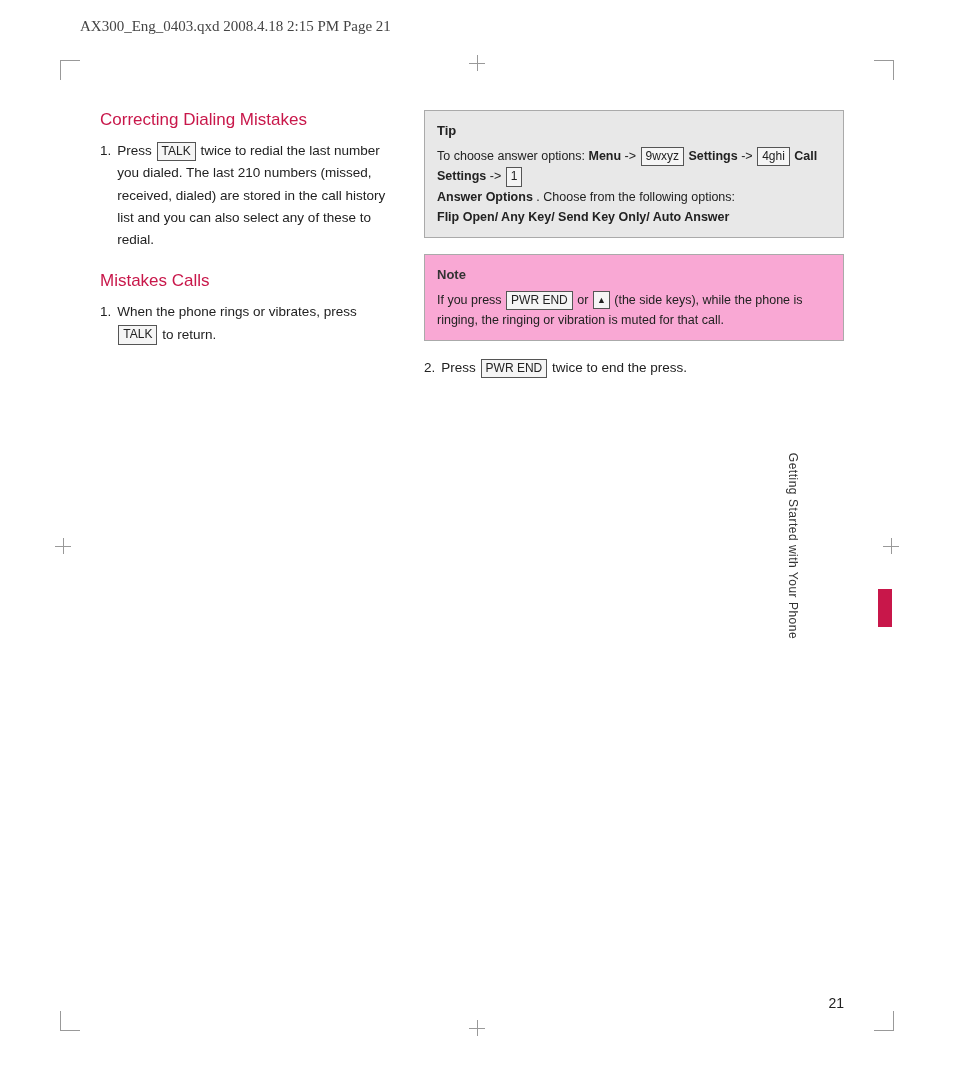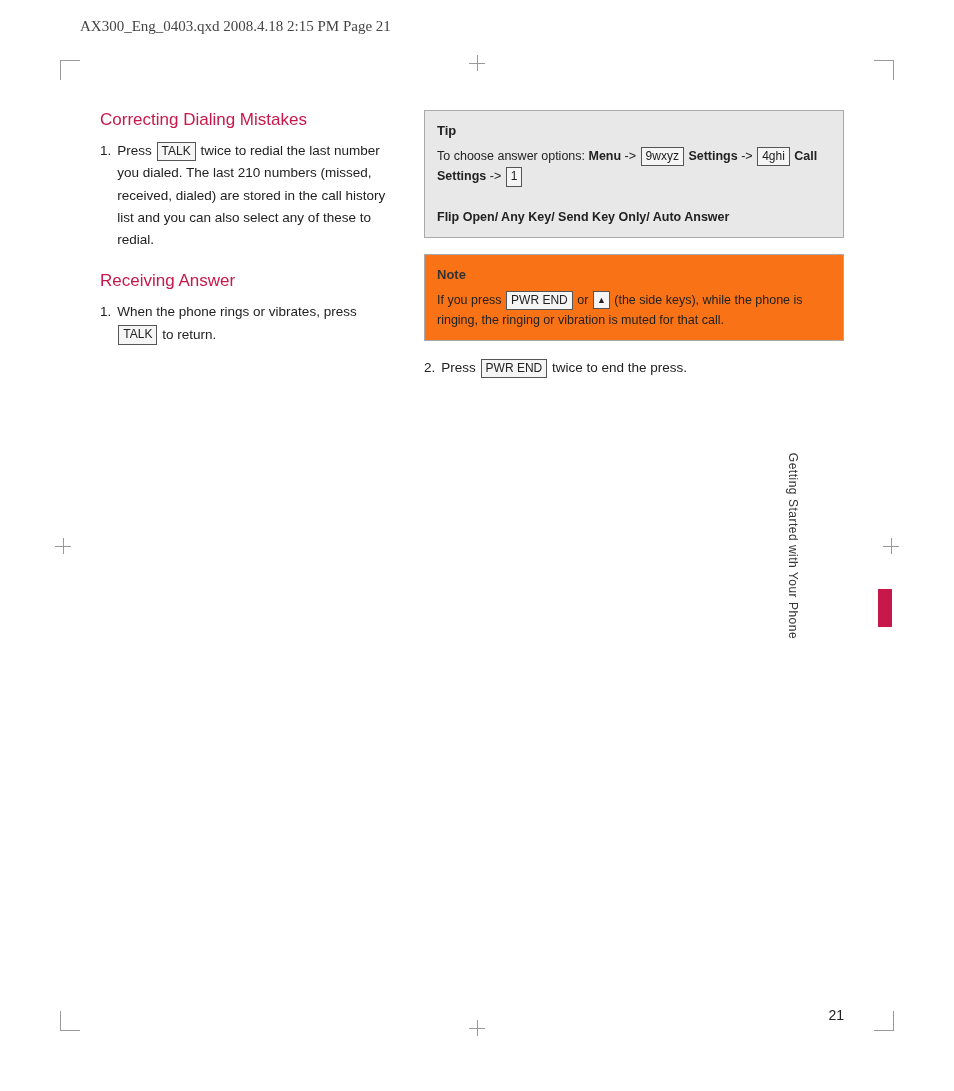--- a/index.html
+++ b/index.html
@@ -55,21 +55,21 @@
       font-size: 15px;
       color: #444;
       font-family: Liberation Serif, serif;
       display: flex;
       align-items: center;
     }
 
     
     .page-number {
       position: absolute;
-      bottom: 68px;
+      bottom: 80px;
       right: 110px;
       font-size: 14px;
       color: #222;
     }
 
     
     .side-text {
       position: absolute;
       right: 68px;
       top: 50%;
@@ -179,21 +179,21 @@
     .tip-box .box-title {
       font-weight: bold;
       font-size: 13px;
       margin-bottom: 4px;
       color: #222;
     }
 
     
     .note-box {
       border: 1px solid #aaa;
-      background: #f97316;
+      background: #f9a8d4;
       padding: 10px 12px;
       margin-bottom: 16px;
       font-size: 12.5px;
       line-height: 1.6;
     }
     .note-box .box-title {
       font-weight: bold;
       font-size: 13px;
       color: #333;
       margin-bottom: 4px;
@@ -243,21 +243,21 @@
       <li>
         <span class="num">1.</span>
         <span class="content">
           <span>Press</span>
           <span class="key-btn">TALK</span>
           <span>twice to redial the last number you dialed. The last 210 numbers (missed, received, dialed) are stored in the call history list and you can also select any of these to redial.</span>
         </span>
       </li>
     </ul>
 
-    <h2 class="section-heading">Receiving Answer</h2>
+    <h2 class="section-heading">Mistakes Calls</h2>
     <ul class="numbered-list">
       <li>
         <span class="num">1.</span>
         <span class="content">
           <span>When the phone rings or vibrates, press</span>
           <span class="key-btn">TALK</span>
           <span>to return.</span>
         </span>
       </li>
     </ul>
@@ -271,20 +271,24 @@
       <div>
         <span>To choose answer options: <strong>Menu</strong> -&gt;</span>
         <span class="key-btn">9wxyz</span>
         <strong> Settings</strong>
         <span> -&gt;</span>
         <span class="key-btn">4ghi</span>
         <strong> Call Settings</strong>
         <span> -&gt;</span>
         <span class="key-btn">1</span>
         <br>
+        <span>
+          <strong>Answer Options</strong>
+          <span>. Choose from the following options:</span>
+        </span>
         <br>
         <strong>Flip Open/ Any Key/ Send Key Only/ Auto Answer</strong>
       </div>
     </div>
 
     <div class="note-box">
       <div class="box-title">Note</div>
       <div>
         <span>If you press</span>
         <span class="key-btn">PWR END</span>

